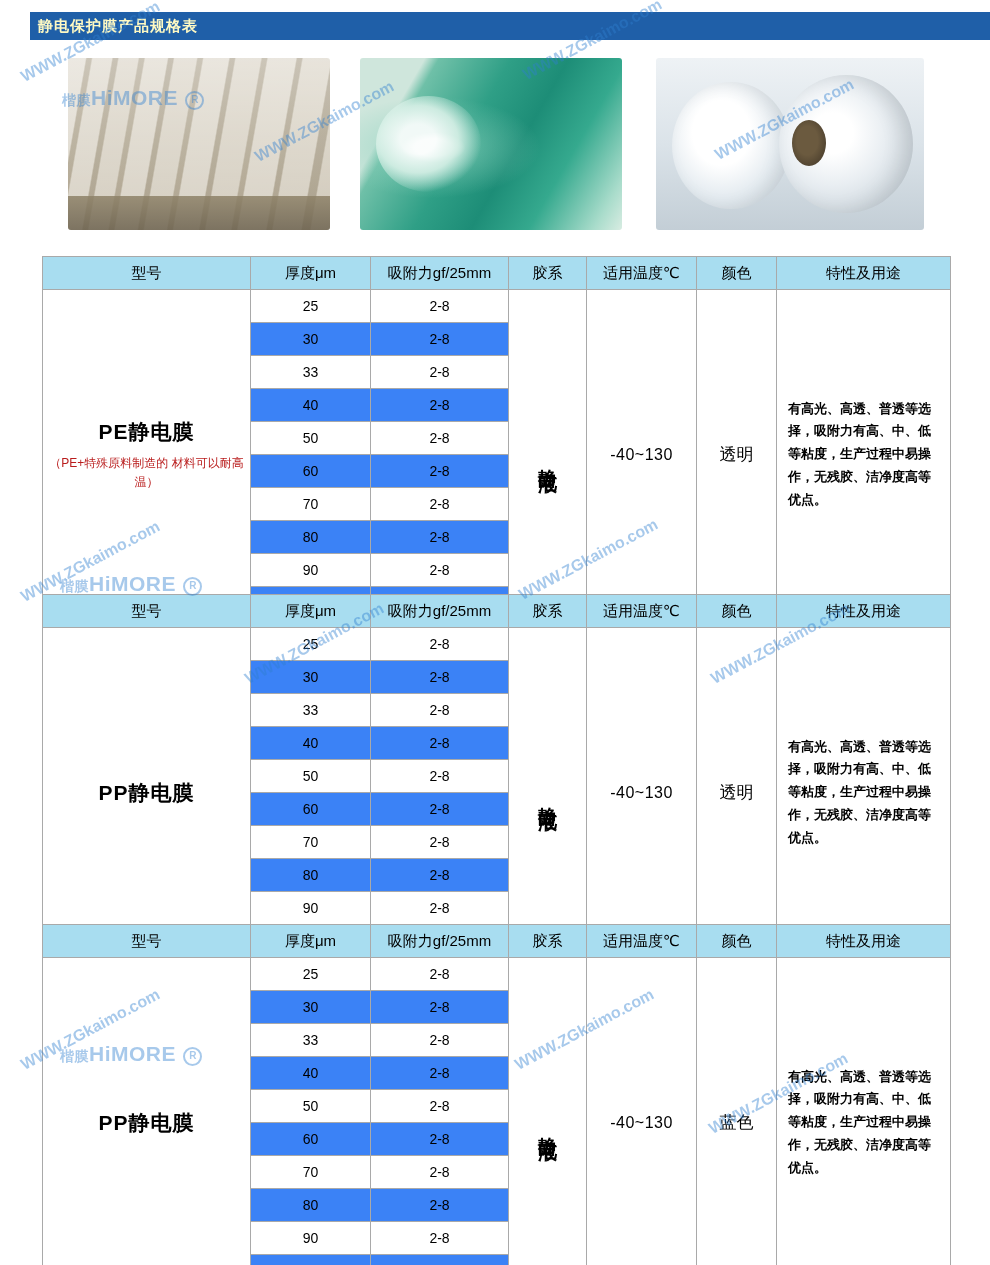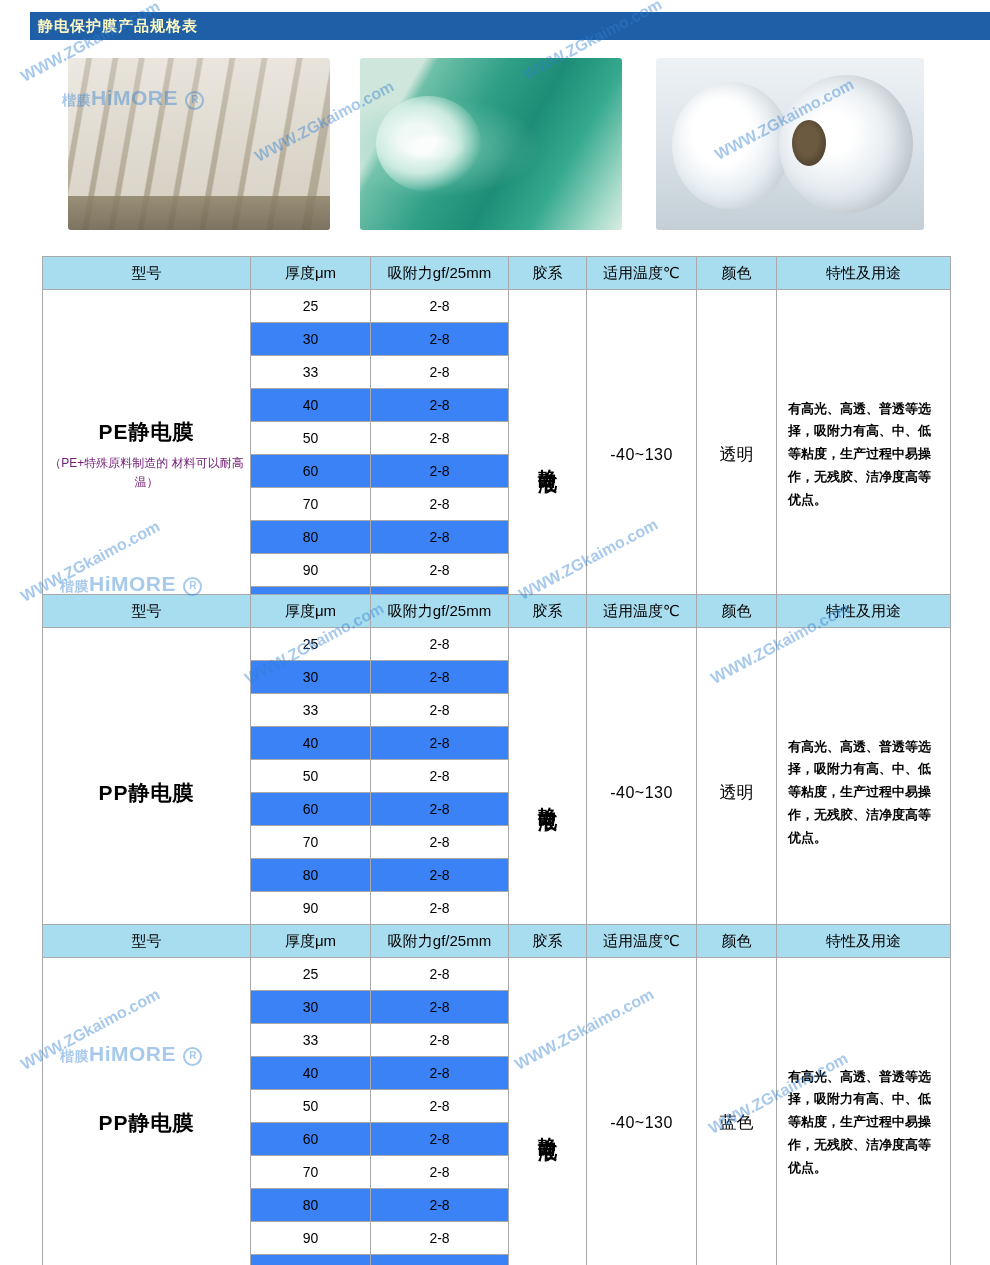--- a/index.html
+++ b/index.html
@@ -213,21 +213,21 @@
 
   .model-name {
     font-size: 21px;
     font-weight: bold;
     letter-spacing: 1px;
   }
   .model-note {
     font-size: 12px;
     line-height: 1.55;
     margin-top: 8px;
-    color: #701a75;
+    color: #b91c1c;
   }
   .glue-vertical {
     font-size: 19px;
     font-weight: bold;
     line-height: 1.25;
     writing-mode: vertical-rl;
     text-orientation: upright;
     letter-spacing: 2px;
     display: inline-block;
   }

